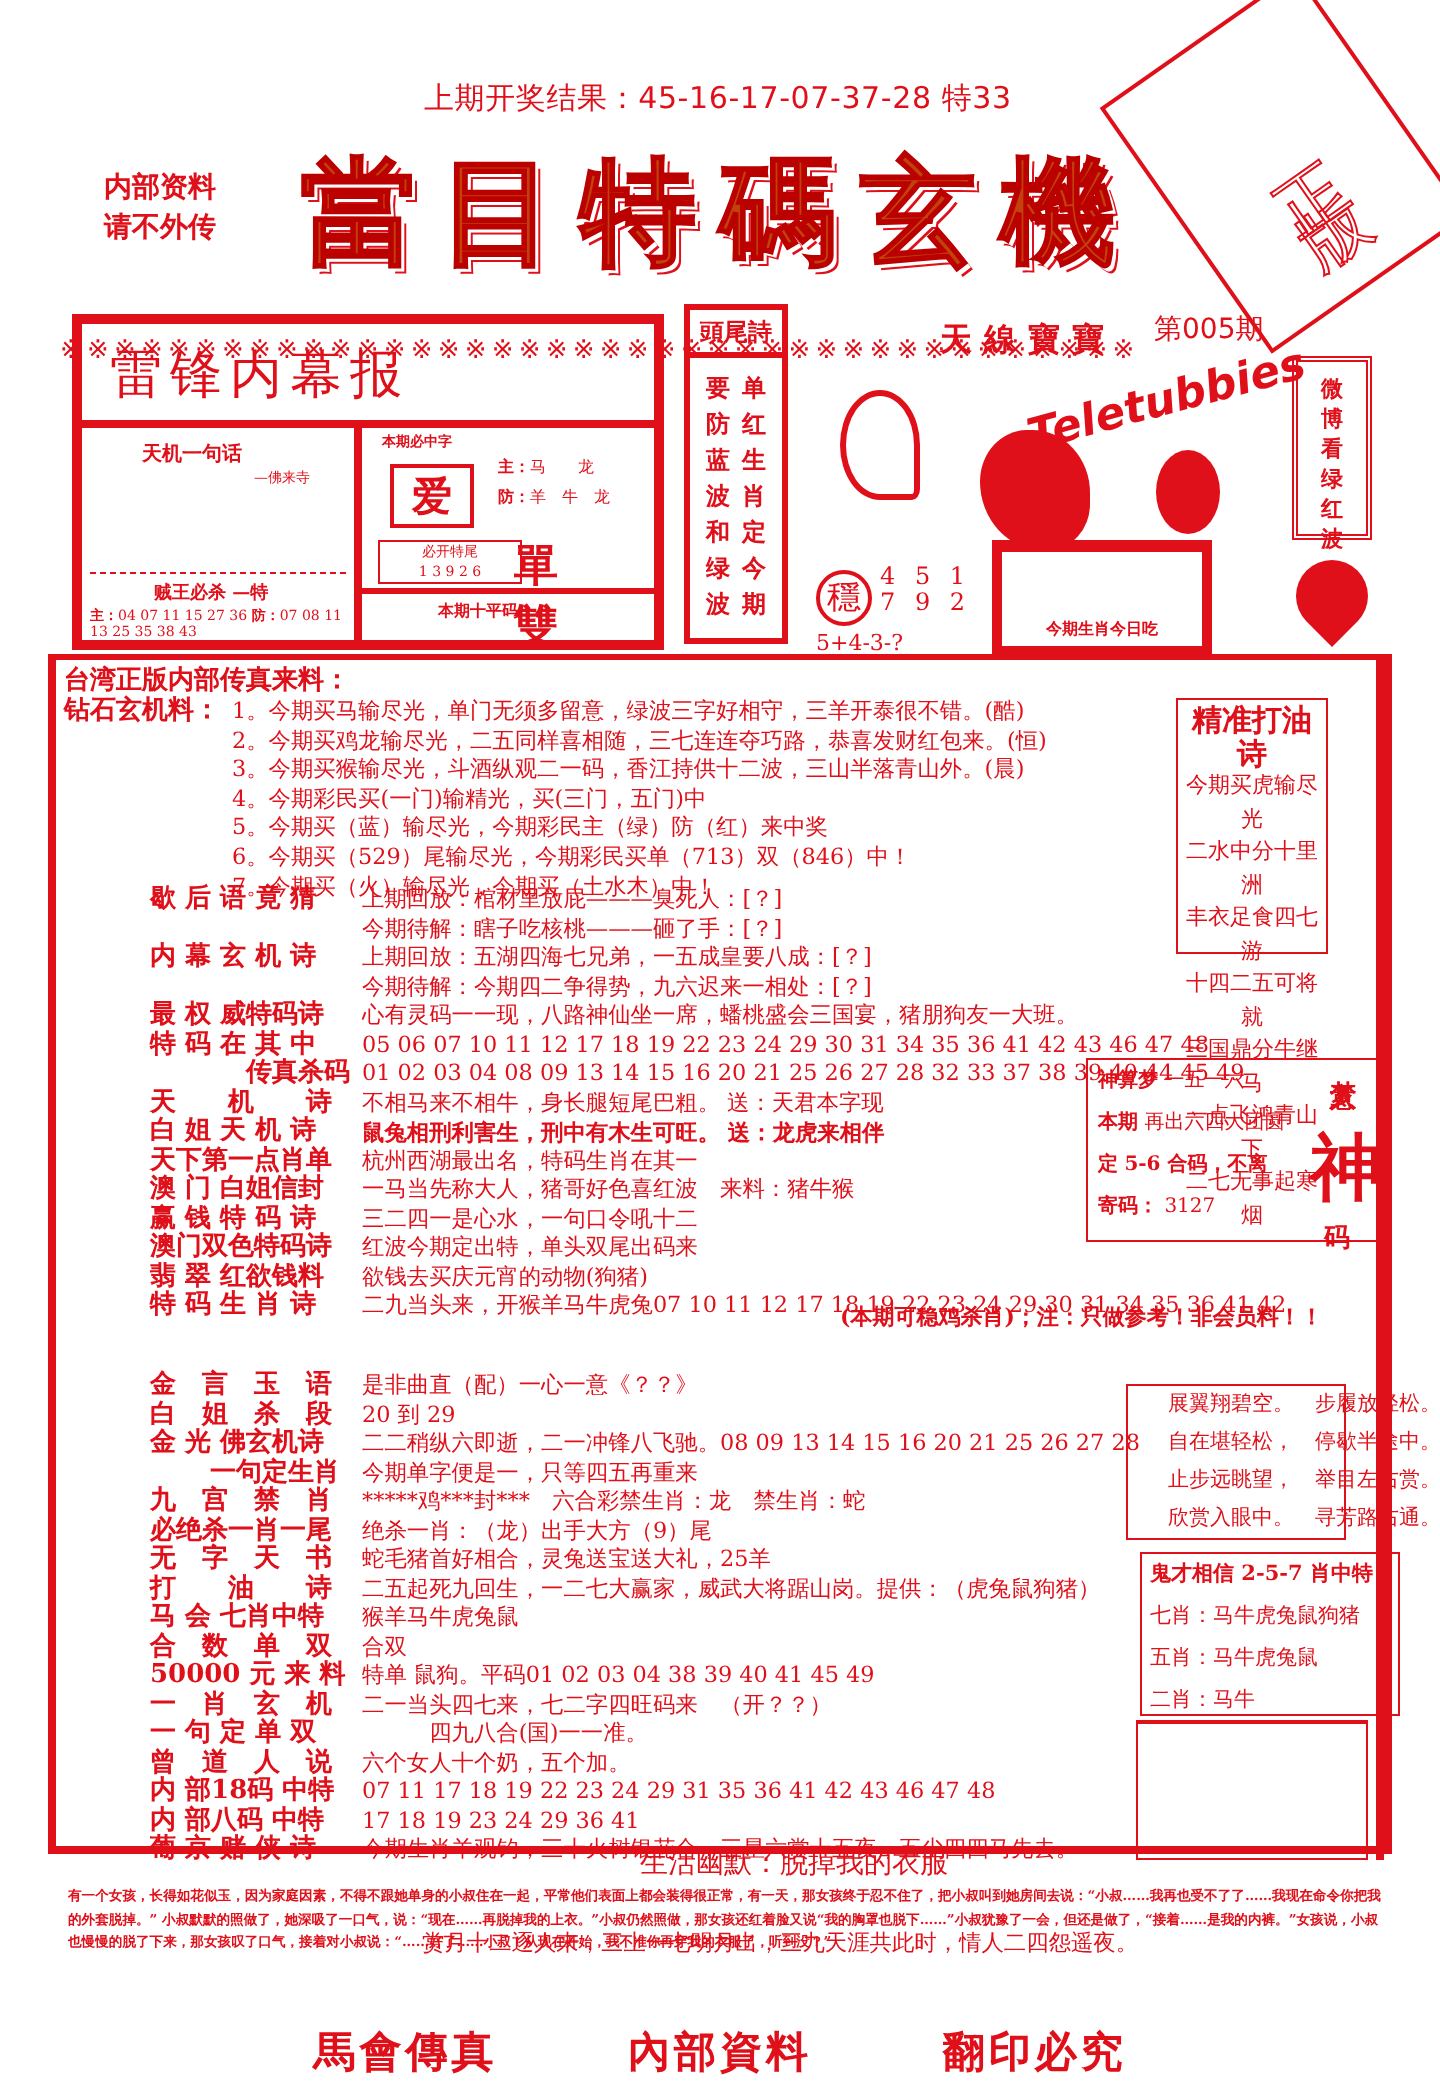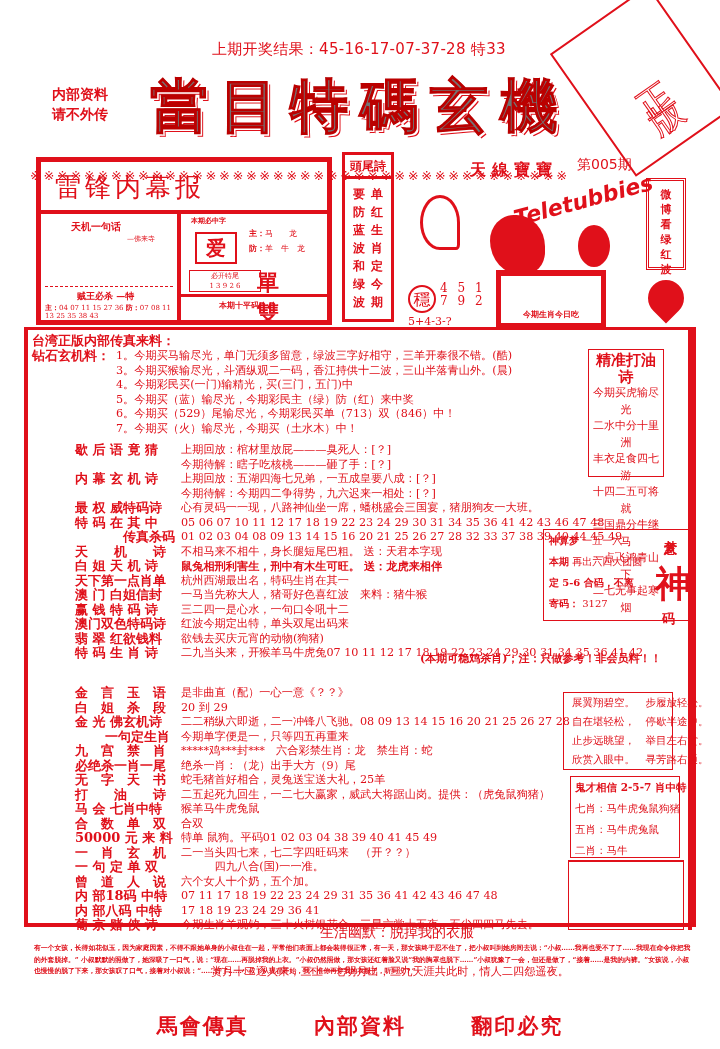--- a/index.html
+++ b/index.html
@@ -1,20 +1,20 @@
 <!DOCTYPE html>
 <html><head>
 <meta charset="utf-8">
 <style>
   * { box-sizing: border-box; margin: 0; padding: 0; }
   body { width: 720px; height: 1049px; background: #ffffff; position: relative; overflow: hidden; font-family: "DejaVu Serif", serif; color: #e0101a; }
   .abs { position: absolute; }
   .result-line { left: 212px; top: 40px; font-family: "DejaVu Sans", sans-serif; font-size: 15px; color: #e0101a; letter-spacing: 0.3px; }
   .internal-note { left: 52px; top: 84px; font-family: "DejaVu Sans", sans-serif; font-weight: bold; font-size: 14px; line-height: 20px; }
-  .main-title { left: 150px; top: 68px; font-family: "DejaVu Serif", serif; font-weight: bold; font-size: 58px; letter-spacing: 12px; color: #737373; -webkit-text-stroke: 1px #b00; text-shadow: 2px 2px 0 #fff, 3px 3px 0 #e0101a; }
+  .main-title { left: 150px; top: 68px; font-family: "DejaVu Serif", serif; font-weight: bold; font-size: 58px; letter-spacing: 12px; color: #c2410c; -webkit-text-stroke: 1px #b00; text-shadow: 2px 2px 0 #fff, 3px 3px 0 #e0101a; }
   .issue { left: 577px; top: 156px; font-family: "DejaVu Sans", sans-serif; font-size: 14px; }
   .stamp { left: 582px; top: 6px; width: 120px; height: 150px; border: 2px solid #e0101a; transform: rotate(-35deg); transform-origin: center; display:flex; align-items:center; justify-content:center; }
   .stamp span { font-size: 34px; writing-mode: vertical-rl; letter-spacing: 18px; color: #e0101a; -webkit-text-stroke: 0.5px #e0101a; color: #fff; }
   .xrow { left: 30px; top: 168px; width: 660px; font-size: 13px; letter-spacing: 2.6px; white-space: nowrap; overflow: hidden; font-family: "DejaVu Sans", sans-serif; }
 
   
   .paper { left: 36px; top: 157px; width: 296px; height: 168px; border: 5px solid #e0101a; }
   .paper .hdr { position:absolute; left:0; top:0; width:100%; height:52px; border-bottom: 4px solid #e0101a; }
   .paper .hdr span { position:absolute; left:14px; top:8px; font-size: 26px; font-weight:normal; letter-spacing: 4px; }
   .paper .colL { position:absolute; left:0; top:52px; width:140px; height:106px; border-right: 4px solid #e0101a; }
@@ -48,22 +48,22 @@
   .row { height: 14.5px; position: relative; }
   .lab { position:absolute; left: 0; font-weight:bold; font-size: 13px; }
   .val { position:absolute; }
 
   .box-poem { left: 588px; top: 349px; width: 76px; height: 128px; border: 1.5px solid #e0101a; font-size: 11px; line-height: 16.5px; text-align: center; padding-top: 2px; }
   .box-poem .h { font-weight: bold; font-size: 15px; }
   .box-dream { left: 543px; top: 529px; width: 150px; height: 92px; border: 1.5px solid #e0101a; font-size: 10px; line-height: 21px; padding-left: 5px; }
   .dreamchar { left: 655px; top: 560px; font-size: 36px; font-weight: bold; }
   .dreamsub { left: 662px; top: 530px; font-size: 13px; font-weight: bold; line-height: 16px; }
   .dreamma { left: 662px; top: 610px; font-size: 13px; font-weight: bold; }
-  .box-flight { left: 563px; top: 692px; width: 110px; height: 78px; border: 1.5px solid #e0101a; font-size: 10.5px; line-height: 19px; padding-left: 8px; white-space: nowrap; }
-  .box-ghost { left: 570px; top: 776px; width: 110px; height: 82px; border: 1.5px solid #e0101a; font-size: 10.5px; line-height: 21px; padding-left: 4px; white-space: nowrap; }
+  .box-flight { left: 563px; top: 692px; width: 110px; height: 78px; border: 1.5px solid #e0101a; font-size: 10.5px; line-height: 19px; padding-left: 20px; white-space: nowrap; }
+  .box-ghost { left: 570px; top: 776px; width: 130px; height: 82px; border: 1.5px solid #e0101a; font-size: 10.5px; line-height: 21px; padding-left: 4px; white-space: nowrap; }
   .box-ghost .h { font-weight: bold; }
   .box-empty { left: 568px; top: 860px; width: 116px; height: 70px; border: 1.5px solid #e0101a; border-top: 2px solid #e0101a; }
 
   .story-title { left: 320px; top: 925px; font-size: 14px; }
   .story { left: 34px; top: 943px; width: 660px; font-size: 6.8px; line-height: 11.5px; font-weight: bold; white-space: normal; }
   .notice { left: 420px; top: 652px; font-size: 11px; font-weight: bold; }
 
   .footer { left: 0; top: 1012px; width: 720px; text-align: center; font-size: 21px; font-weight: bold; letter-spacing: 2px; }
   .footer span { margin: 0 28px; }
 </style>
@@ -149,20 +149,21 @@
 <div class="abs rightrule"></div>
 
 <div class="abs txt" style="left:32px;top:334px;">
   <span class="bold" style="font-size:13px;">台湾正版内部传真来料：</span>
 </div>
 <div class="abs txt" style="left:32px;top:349px;">
   <span class="bold" style="font-size:13px;">钻石玄机料：</span>
 </div>
 <div class="abs txt" style="left:116px;top:349px;line-height:14.6px;">
   <div>1。今期买马输尽光，单门无须多留意，绿波三字好相守，三羊开泰很不错。(酷)</div>
+  <div>2。今期买鸡龙输尽光，二五同样喜相随，三七连连夺巧路，恭喜发财红包来。(恒)</div>
   <div>3。今期买猴输尽光，斗酒纵观二一码，香江持供十二波，三山半落青山外。(晨)</div>
   <div>4。今期彩民买(一门)输精光，买(三门，五门)中</div>
   <div>5。今期买（蓝）输尽光，今期彩民主（绿）防（红）来中奖</div>
   <div>6。今期买（529）尾输尽光，今期彩民买单（713）双（846）中！</div>
   <div>7。今期买（火）输尽光，今期买（土水木）中！</div>
 </div>
 
 <div class="abs txt" style="left:75px;top:443px;">
   <div class="row">
       <span class="lab">歇 后 语 竟 猜</span>

